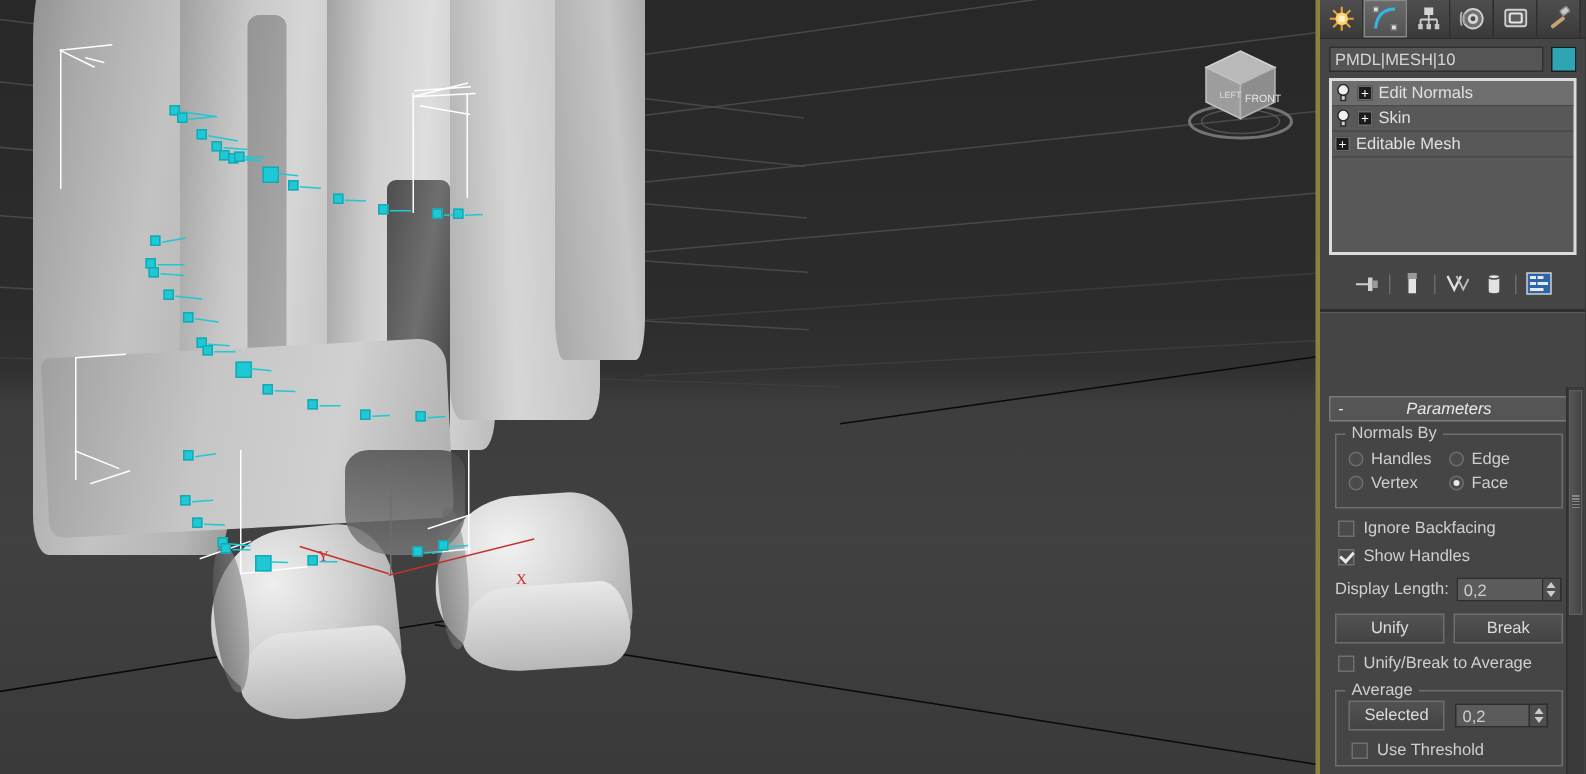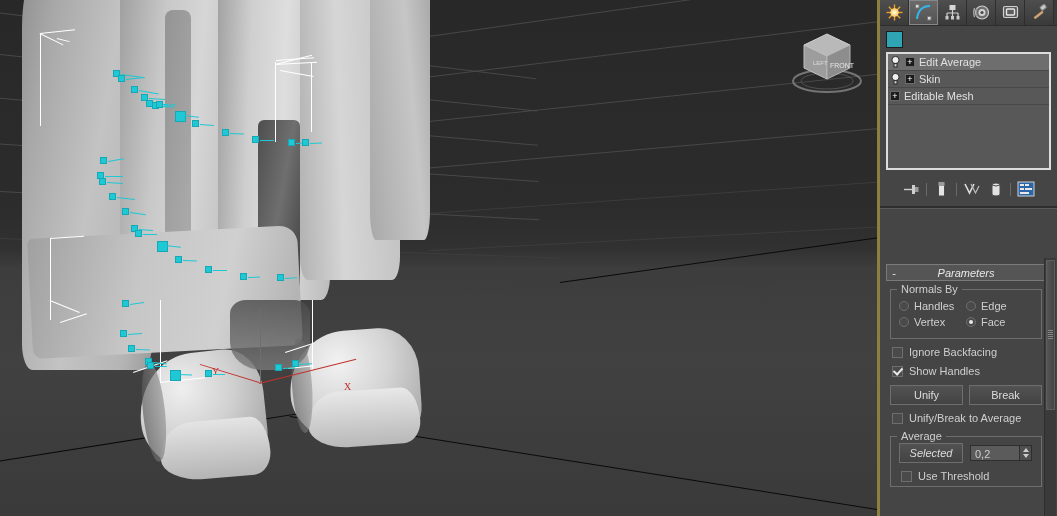--- a/index.html
+++ b/index.html
@@ -366,34 +366,35 @@
       </div>
       <div class="ptab">
         <svg width="17" height="17" viewBox="0 0 17 17">
           <rect x="2" y="10" width="11" height="2.6" rx="1" fill="#c9a173" transform="rotate(-38 7 11)"></rect>
           <rect x="9.5" y="1.5" width="5.5" height="4" rx="1" fill="#c9c9c9" stroke="#8a8a8a" transform="rotate(-38 12 3.5)"></rect>
         </svg>
       </div>
     </div>
 
     <div id="namerow">
+      <div id="nameinput">PMDL|MESH|10</div>
       <div id="swatch"></div>
     </div>
 
 
     <div id="stack">
       <div class="stackrow sel">
         <span class="bulb">
           <svg width="11" height="12" viewBox="0 0 11 12">
               <circle cx="5.5" cy="4" r="3.6" fill="#f0f0f0" stroke="#2b2b2b"></circle>
               <rect x="4" y="7.6" width="3" height="3.4" fill="#d0d0d0" stroke="#2b2b2b"></rect>
             </svg>
         </span>
         <span class="plusbox">+</span>
-        <span>Edit Average</span>
+        <span>Edit Normals</span>
       </div>
       <div class="stackrow">
         <span class="bulb">
           <svg width="11" height="12" viewBox="0 0 11 12">
               <circle cx="5.5" cy="4" r="3.6" fill="#f0f0f0" stroke="#2b2b2b"></circle>
               <rect x="4" y="7.6" width="3" height="3.4" fill="#d0d0d0" stroke="#2b2b2b"></rect>
             </svg>
         </span>
         <span class="plusbox">+</span>
         <span>Skin</span>
@@ -480,35 +481,45 @@
 
       <label class="cbrow">
         <span class="cbox"></span>
         <span>Ignore Backfacing</span>
       </label>
       <label class="cbrow">
         <span class="cbox on"></span>
         <span>Show Handles</span>
       </label>
 
+      <div class="fieldrow">
+        <span>Display Length:</span>
+        <span class="spin">
+          <span class="spinbox" style="width:58px;">0,2</span>
+          <span class="spinbtns">
+            <span class="tri up"></span>
+            <span class="tri dn"></span>
+          </span>
+        </span>
+      </div>
 
       <div class="btnrow">
         <div class="btn">Unify</div>
         <div class="btn">Break</div>
       </div>
 
       <label class="cbrow">
         <span class="cbox"></span>
         <span>Unify/Break to Average</span>
       </label>
 
       <div class="group" style="margin-top:12px;padding:6px 20px 4px 8px;">
         <div class="glabel">Average</div>
         <div style="display:flex;align-items:center;gap:7px;">
-          <div class="btn" style="flex:none;width:62px;font-style:italic;">Selected</div>
+          <div class="btn" style="flex:none;width:62px;">Selected</div>
           <span class="spin">
             <span class="spinbox" style="width:50px;">0,2</span>
             <span class="spinbtns">
               <span class="tri up"></span>
               <span class="tri dn"></span>
             </span>
           </span>
         </div>
         <label class="cbrow" style="margin:7px 0 0 2px;">
           <span class="cbox"></span>

